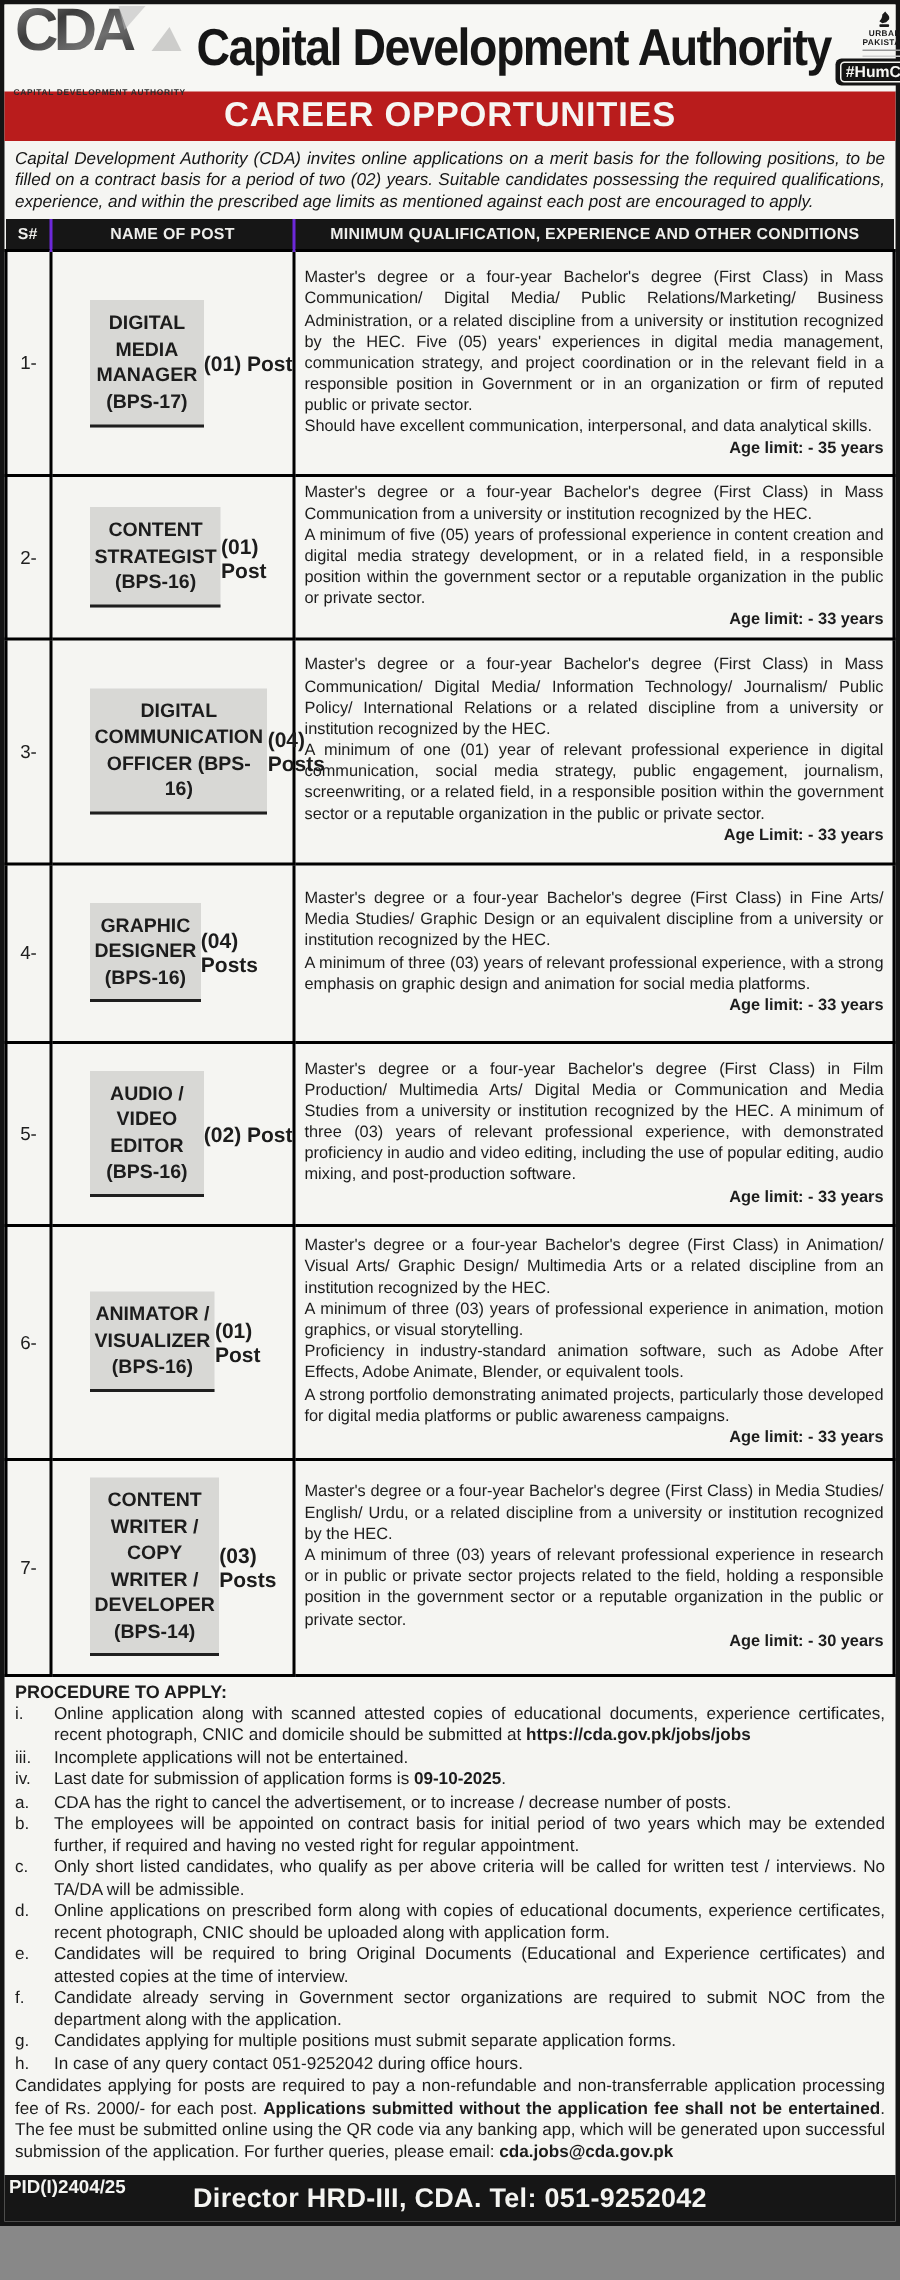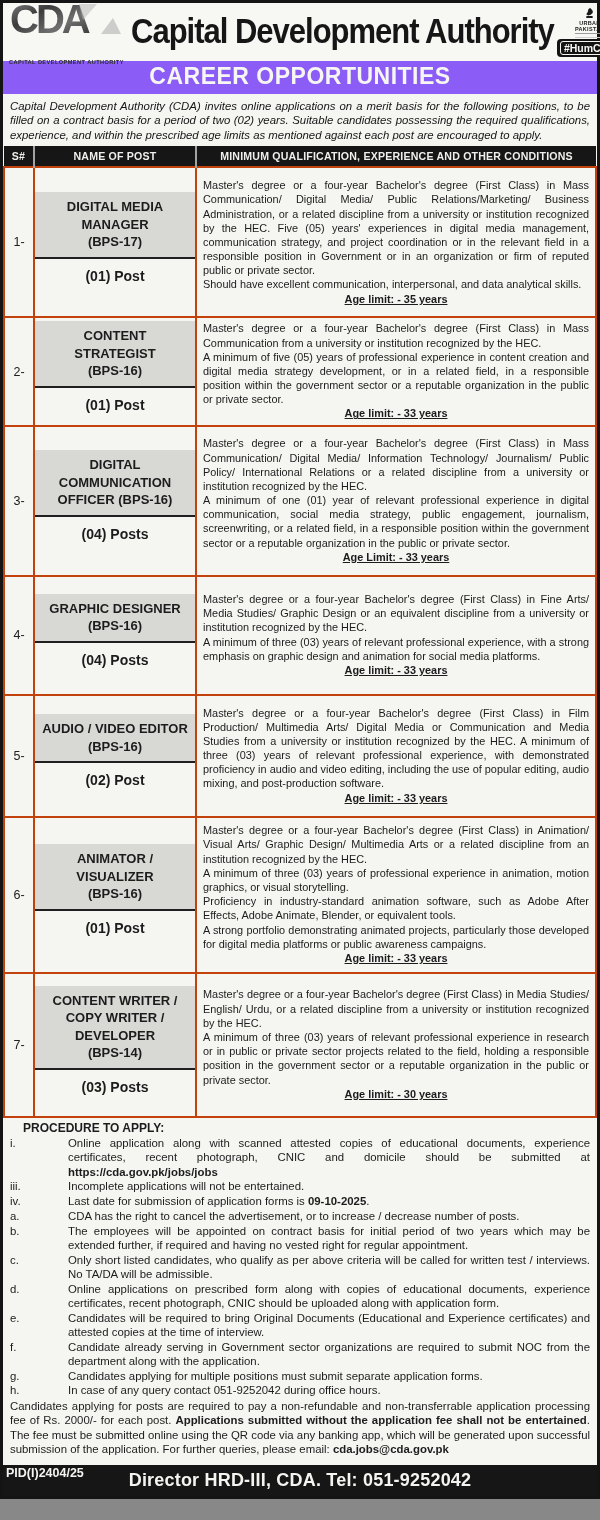--- a/index.html
+++ b/index.html
@@ -12,42 +12,42 @@
   .logo-cap{font-size:5.6px;font-weight:bold;letter-spacing:.45px;color:#2a2a2a;margin-top:-2px;white-space:nowrap;}
   .main-title{flex:1;text-align:center;font-size:31px;font-weight:bold;letter-spacing:-1px;color:#161616;transform:scaleY(1.12);white-space:nowrap;}
   .corner{width:64px;display:flex;flex-direction:column;align-items:center;gap:1px;}
   .urban{display:flex;flex-direction:column;align-items:center;line-height:1;}
   .urban svg{display:block;margin-bottom:1px;}
   .urban-txt{font-size:5.5px;font-weight:bold;letter-spacing:.3px;color:#1a1a1a;text-align:center;}
   .urban-line{width:30px;height:3px;border-top:1px solid #9a9a9a;border-bottom:1px solid #cfcfcf;margin-top:1px;}
   .hum-wrap{background:#141414;padding:2px 3px;border-radius:4px;}
   .hum{border:1.5px solid #f5f5f2;border-radius:3px;color:#f7f7f4;font-size:10.5px;font-weight:bold;padding:0 3px;white-space:nowrap;}
   
-  .banner{background:#8b5cf6;color:#f6f6f3;text-align:center;font-weight:bold;font-size:23px;letter-spacing:.5px;padding:2px 0 4px;transform-origin:center;}
+  .banner{background:#b91c1c;color:#f6f6f3;text-align:center;font-weight:bold;font-size:23px;letter-spacing:.5px;padding:2px 0 4px;transform-origin:center;}
   
   .intro{padding:5px 7px 4px;font-size:11.4px;line-height:1.27;text-align:justify;color:#151515;font-style:italic;}
   
   table{width:100%;border-collapse:collapse;table-layout:fixed;}
   th{background:#161616;color:#efefec;font-size:10.6px;font-weight:bold;padding:4px 1px;letter-spacing:.2px;}
-  th + th{border-left:2px solid #a3a3a3;}
+  th + th{border-left:2px solid #6d28d9;}
   col.c-sno{width:30px;} col.c-name{width:162px;} col.c-qual{width:auto;}
-  td{border:2px solid #c2410c;vertical-align:middle;padding:0;}
+  td{border:2px solid #000000;vertical-align:middle;padding:0;}
   td.sno{text-align:center;font-size:12.5px;color:#202020;}
-  .namewrap{display:flex;flex-direction:column;height:100%;}
+  .namewrap{display:flex;height:100%;padding-left:25px;}
   .pname{flex:1;background:#d8d8d5;display:flex;align-items:center;justify-content:center;text-align:center;font-weight:bold;font-size:13px;line-height:1.35;border-bottom:2px solid #1f1f1f;white-space:pre-line;padding:6px 3px;box-sizing:border-box;}
   .pcount{display:flex;align-items:center;justify-content:center;font-weight:bold;font-size:14px;padding:9px 0;box-sizing:border-box;}
   td.qual{padding:3px 6px 4px;font-size:10.9px;line-height:1.3;text-align:justify;}
   td.qual p{margin:0;}
-  td.qual p.age{font-weight:bold;text-align:center;text-decoration:underline;}
+  td.qual p.age{font-weight:bold;text-align:right;}
   
   .sec{padding:1px 7px 0;font-size:11.4px;line-height:1.27;}
-  .sec-h{font-weight:bold;font-size:12px;margin:2px 13px 0;}
+  .sec-h{font-weight:bold;font-size:12px;margin:2px 0 0;}
   .li{display:flex;align-items:flex-start;}
   .li .mk{flex:0 0 26px;}
-  .li .tx{flex:1;text-align:justify;margin-left:32px;}
+  .li .tx{flex:1;text-align:justify;}
   b{font-weight:bold;}
   .fee-p{text-align:justify;margin:0;padding:0 0 6px;}
   
   .footer{background:#161616;color:#f4f4f1;height:31px;display:flex;align-items:center;position:relative;margin-top:2px;}
   .pid{position:absolute;left:3px;top:1px;font-size:12.5px;font-weight:bold;}
   .director{flex:1;text-align:center;font-weight:bold;font-size:18px;letter-spacing:.2px;}
 </style>
 </head>
 <body>
 

